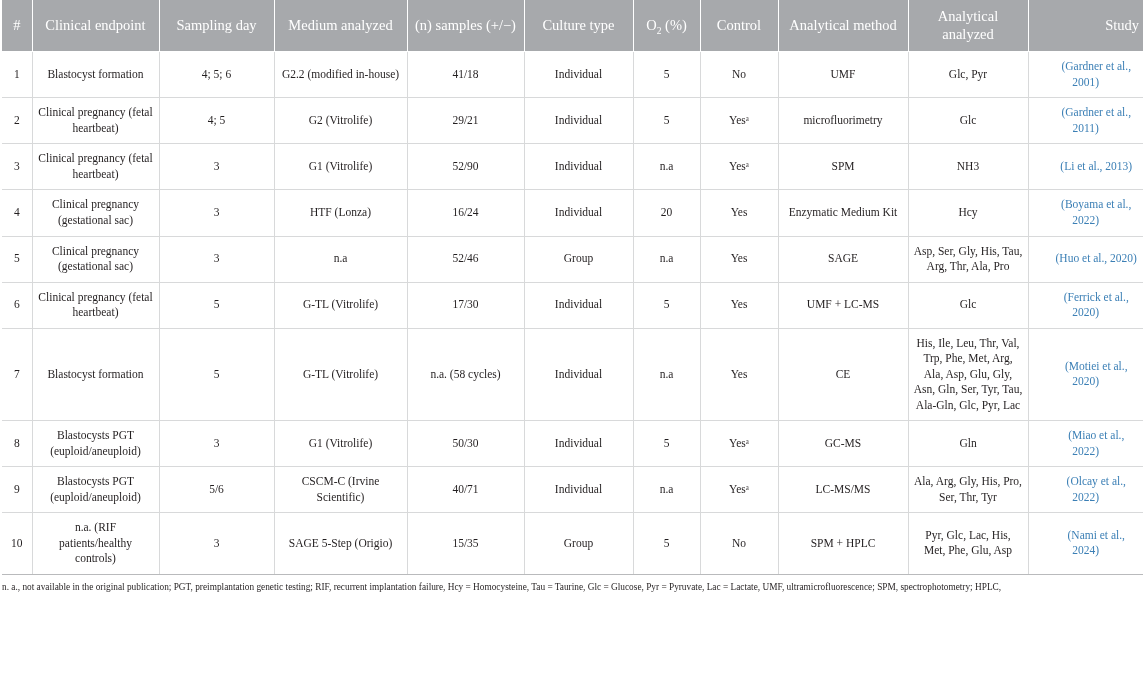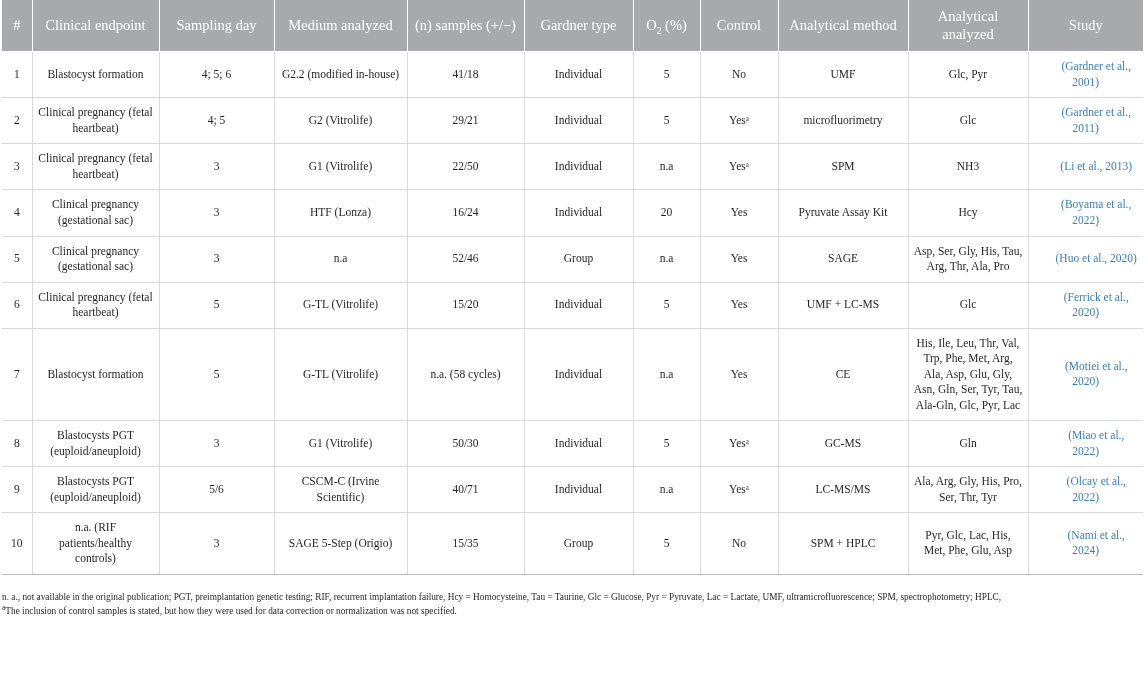--- a/index.html
+++ b/index.html
@@ -43,21 +43,21 @@
     color: #ffffff;
     font-weight: normal;
     font-size: 14.5px;
     line-height: 1.22;
     text-align: center;
     vertical-align: middle;
     padding: 8px 4px;
     border-right: 1px solid #ffffff;
     border-bottom: 1px solid #ffffff;
   }
-  thead th:last-child { border-right: none; }
+  thead th:last-child { border-right: none; text-align: right; }
 
   tbody td {
     font-size: 11.5px;
     line-height: 1.35;
     text-align: center;
     vertical-align: middle;
     padding: 7px 5px;
     border-bottom: 1px solid #d8d9da;
     border-right: 1px solid #d8d9da;
     color: #231f20;
@@ -65,21 +65,21 @@
   tbody td:last-child { border-right: none; }
   tbody tr:last-child td { border-bottom: 1px solid #b9babc; }
 
   td.idx { font-size: 11.5px; }
   td.study a, .study-link {
     color: #3b7fb5;
     text-decoration: none;
     margin-left: 21px;
   }
   .notes {
-    margin: 16px 2px 0 2px;
+    margin: 6px 2px 0 2px;
     font-size: 9.3px;
     line-height: 1.42;
     color: #231f20;
     font-family: "Liberation Serif", serif;
   }
   .notes div { margin-bottom: 1px; }
   sup { font-size: 7.5px; vertical-align: super; line-height: 0; }
   .sub { font-size: 9.5px; vertical-align: sub; line-height: 0; }
 </style>
 </head>
@@ -101,21 +101,21 @@
         <col class="c9">
         <col class="c10">
     </colgroup>
     <thead>
       <tr>
         <th>#</th>
         <th>Clinical endpoint</th>
         <th>Sampling day</th>
         <th>Medium analyzed</th>
         <th>(n) samples (+/−)</th>
-        <th>Gardner type</th>
+        <th>Culture type</th>
         <th>O<span class="sub">2</span> (%)</th>
         <th>Control</th>
         <th>Analytical method</th>
         <th>Analytical analyzed</th>
         <th>Study</th>
       </tr>
     </thead>
     <tbody>
       <tr>
         <td class="idx">1</td>
@@ -141,38 +141,38 @@
         <td>Yesᵃ</td>
         <td>microfluorimetry</td>
         <td>Glc</td>
         <td class="study"><span class="study-link">(Gardner et al., 2011)</span></td>
       </tr>
       <tr>
         <td class="idx">3</td>
         <td>Clinical pregnancy (fetal heartbeat)</td>
         <td>3</td>
         <td>G1 (Vitrolife)</td>
-        <td>22/50</td>
+        <td>52/90</td>
         <td>Individual</td>
         <td>n.a</td>
         <td>Yesᵃ</td>
         <td>SPM</td>
         <td>NH3</td>
         <td class="study"><span class="study-link">(Li et al., 2013)</span></td>
       </tr>
       <tr>
         <td class="idx">4</td>
         <td>Clinical pregnancy (gestational sac)</td>
         <td>3</td>
         <td>HTF (Lonza)</td>
         <td>16/24</td>
         <td>Individual</td>
         <td>20</td>
         <td>Yes</td>
-        <td>Pyruvate Assay Kit</td>
+        <td>Enzymatic Medium Kit</td>
         <td>Hcy</td>
         <td class="study"><span class="study-link">(Boyama et al., 2022)</span></td>
       </tr>
       <tr>
         <td class="idx">5</td>
         <td>Clinical pregnancy (gestational sac)</td>
         <td>3</td>
         <td>n.a</td>
         <td>52/46</td>
         <td>Group</td>
@@ -180,21 +180,21 @@
         <td>Yes</td>
         <td>SAGE</td>
         <td>Asp, Ser, Gly, His, Tau, Arg, Thr, Ala, Pro</td>
         <td class="study"><span class="study-link">(Huo et al., 2020)</span></td>
       </tr>
       <tr>
         <td class="idx">6</td>
         <td>Clinical pregnancy (fetal heartbeat)</td>
         <td>5</td>
         <td>G-TL (Vitrolife)</td>
-        <td>15/20</td>
+        <td>17/30</td>
         <td>Individual</td>
         <td>5</td>
         <td>Yes</td>
         <td>UMF + LC-MS</td>
         <td>Glc</td>
         <td class="study"><span class="study-link">(Ferrick et al., 2020)</span></td>
       </tr>
       <tr>
         <td class="idx">7</td>
         <td>Blastocyst formation</td>
@@ -245,16 +245,15 @@
         <td>No</td>
         <td>SPM + HPLC</td>
         <td>Pyr, Glc, Lac, His, Met, Phe, Glu, Asp</td>
         <td class="study"><span class="study-link">(Nami et al., 2024)</span></td>
       </tr>
     </tbody>
   </table>
 
   <div class="notes">
     <div>n. a., not available in the original publication; PGT, preimplantation genetic testing; RIF, recurrent implantation failure, Hcy = Homocysteine, Tau = Taurine, Glc = Glucose, Pyr = Pyruvate, Lac = Lactate, UMF, ultramicrofluorescence; SPM, spectrophotometry; HPLC,</div>
-    <div><sup>a</sup><span>The inclusion of control samples is stated, but how they were used for data correction or normalization was not specified.</span></div>
   </div>
 
 </div>
 
 </body></html>

